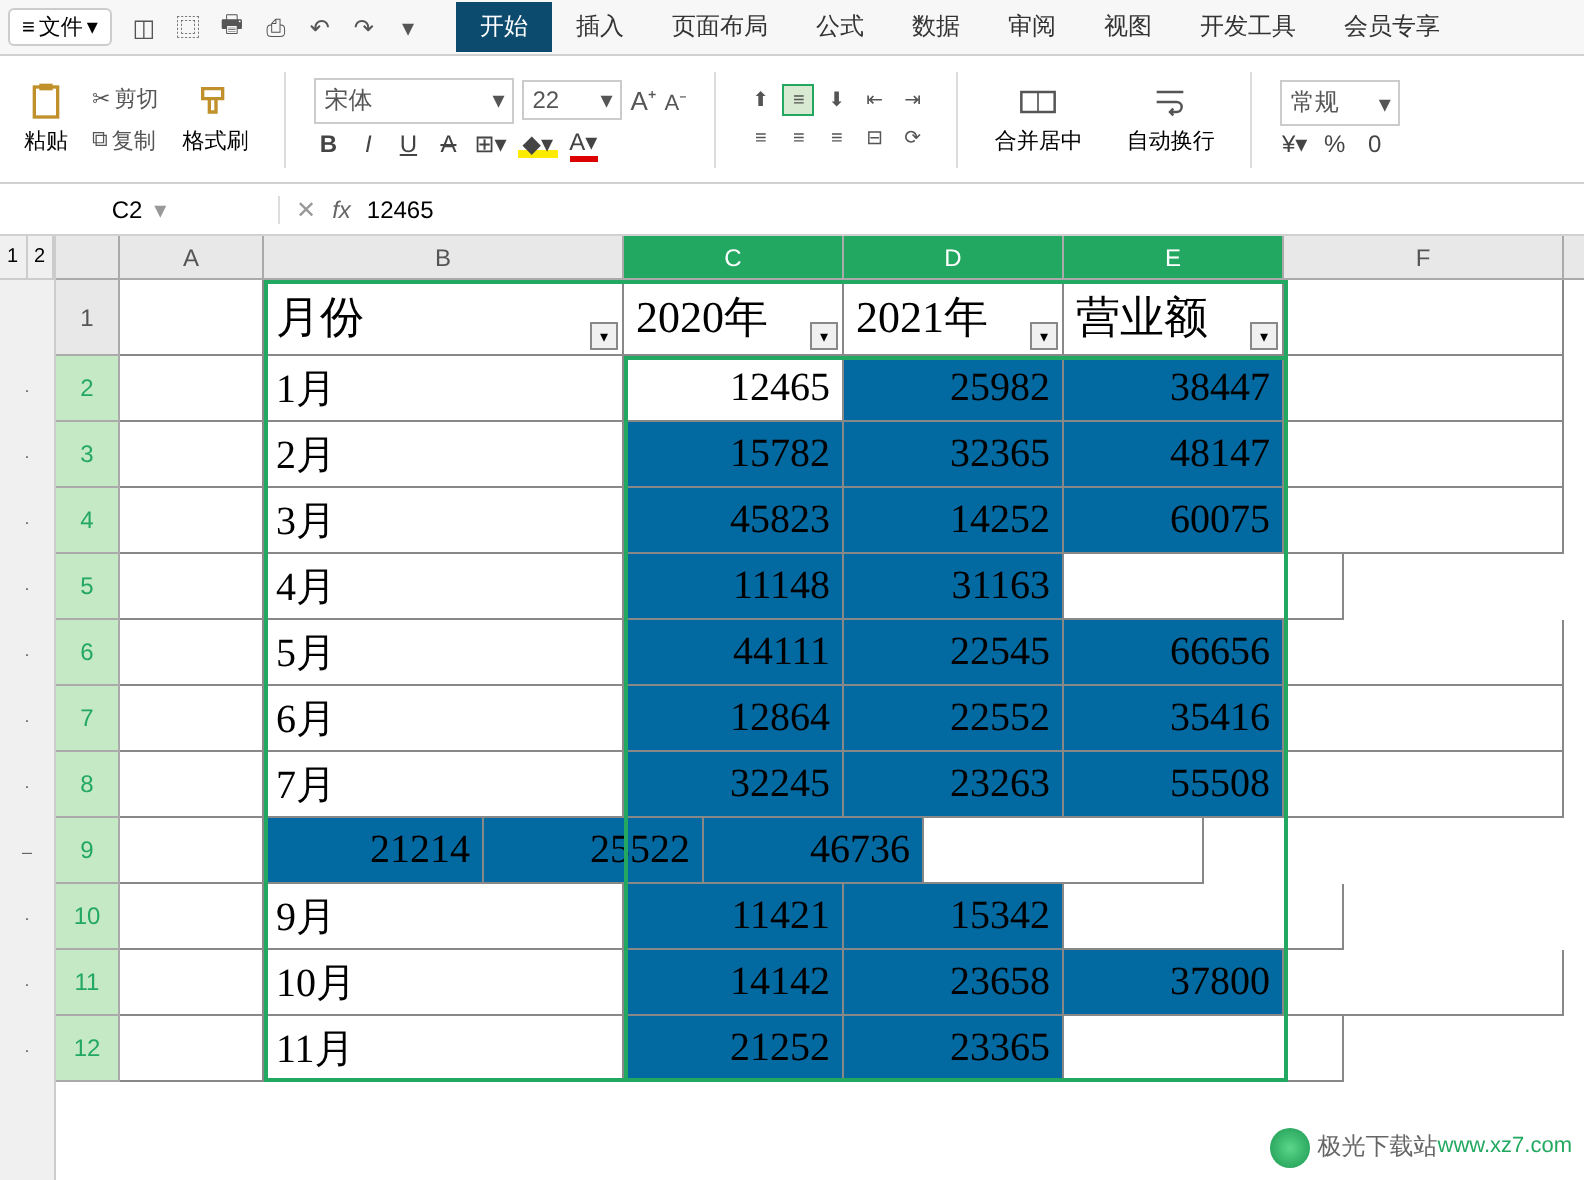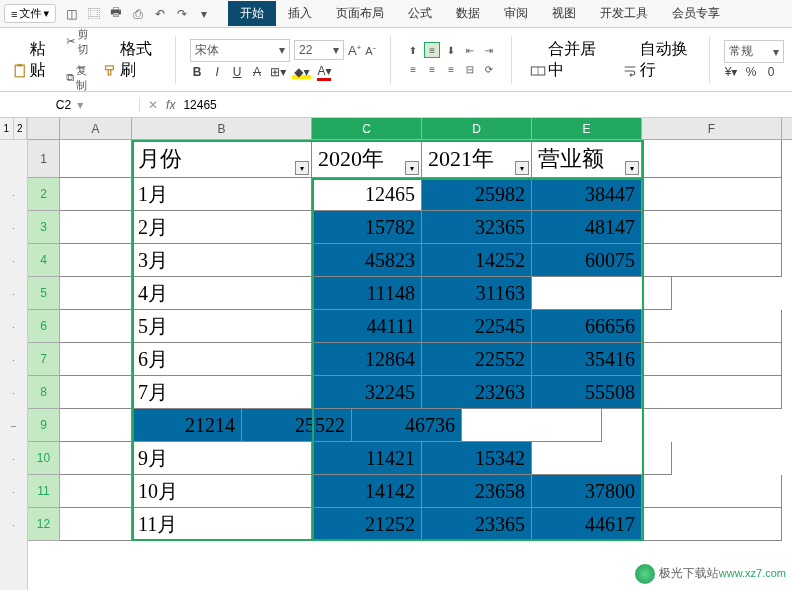--- a/index.html
+++ b/index.html
@@ -10,21 +10,21 @@
 .menu-icons { display: flex; gap: 6px; padding: 0 6px; }
 .menu-icons span { width: 16px; height: 16px; display: flex; align-items: center; justify-content: center; color: #555; }
 .menu-tabs { display: flex; gap: 0; margin-left: 8px; }
 .menu-tab { padding: 4px 12px; font-size: 12px; color: #333; cursor: pointer; }
 .menu-tab.active { background: #0c4a6e; color: #fff; border-radius: 0; text-align: right; }
 
 .toolbar { display: flex; height: 64px; background: #fff; border-bottom: 1px solid #d0d0d0; padding: 4px 8px; gap: 14px; align-items: center; }
 .tool-group { display: flex; flex-direction: column; gap: 2px; font-size: 11px; color: #555; }
 .tool-group-h { display: flex; align-items: center; gap: 4px; }
 .tool-btn { display: flex; align-items: center; gap: 2px; padding: 2px 4px; }
-.tool-big { display: flex; flex-direction: row; align-items: flex-end; gap: 2px; padding: 2px 4px; font-size: 16px; }
+.tool-big { display: flex; flex-direction: column; align-items: center; gap: 2px; padding: 2px 4px; font-size: 11px; }
 .tool-big svg, .tool-big .ico { width: 20px; height: 20px; }
 .sep { width: 1px; height: 48px; background: #ddd; }
 .font-select { border: 1px solid #ccc; padding: 2px 4px; width: 100px; font-size: 12px; display: flex; justify-content: space-between; align-items: center; }
 .size-select { border: 1px solid #ccc; padding: 2px 4px; width: 50px; font-size: 12px; display: flex; justify-content: space-between; align-items: center; }
 .fmt-row { display: flex; gap: 6px; align-items: center; font-size: 12px; color: #444; }
 .fmt-row span { min-width: 14px; text-align: center; }
 .align-grid { display: grid; grid-template-columns: repeat(5, 16px); grid-template-rows: repeat(2, 16px); gap: 3px; }
 .align-cell { width: 16px; height: 16px; display: flex; align-items: center; justify-content: center; color: #555; font-size: 10px; }
 .align-cell.active { background: #d9ead3; border: 1px solid #22a860; }
 
@@ -340,21 +340,20 @@
           <div class="cell col-D num sel">23658</div>
           <div class="cell col-E num sel">37800</div>
           <div class="cell col-F"></div>
         </div>
         <div class="row">
           <div class="row-h sel">12</div>
           <div class="cell col-A"></div>
           <div class="cell col-B">11月</div>
           <div class="cell col-C num sel">21252</div>
           <div class="cell col-D num sel">23365</div>
-          <div class="cell col-E num sel">44617</div>
           <div class="cell col-F"></div>
         </div>
       </div>
 
     <div class="table-border" style="left:104px; top:22px; width:512px; height:401px;"></div>
 
     <div class="sel-border" style="left:284px; top:60px; width:332px; height:363px;"></div>
   </div>
 </div>
 

